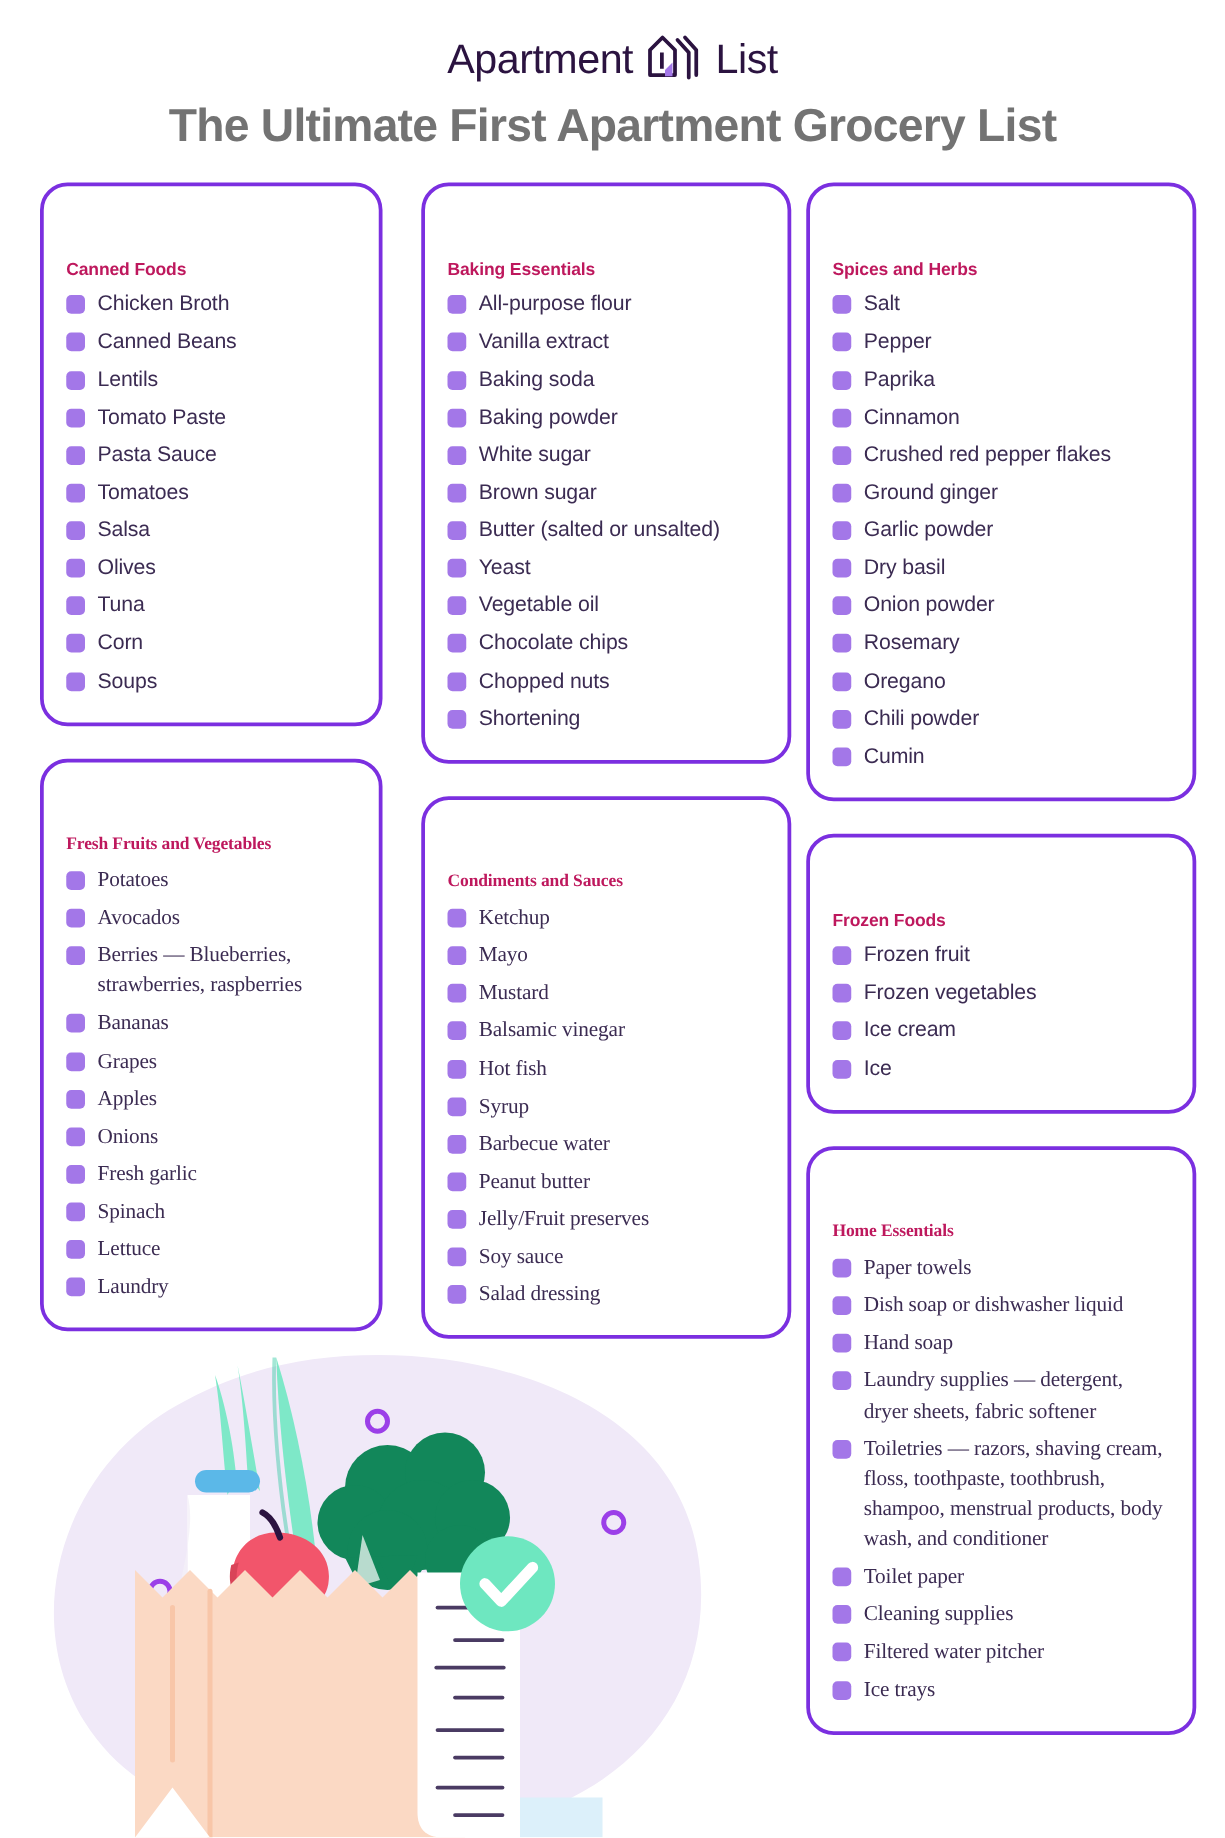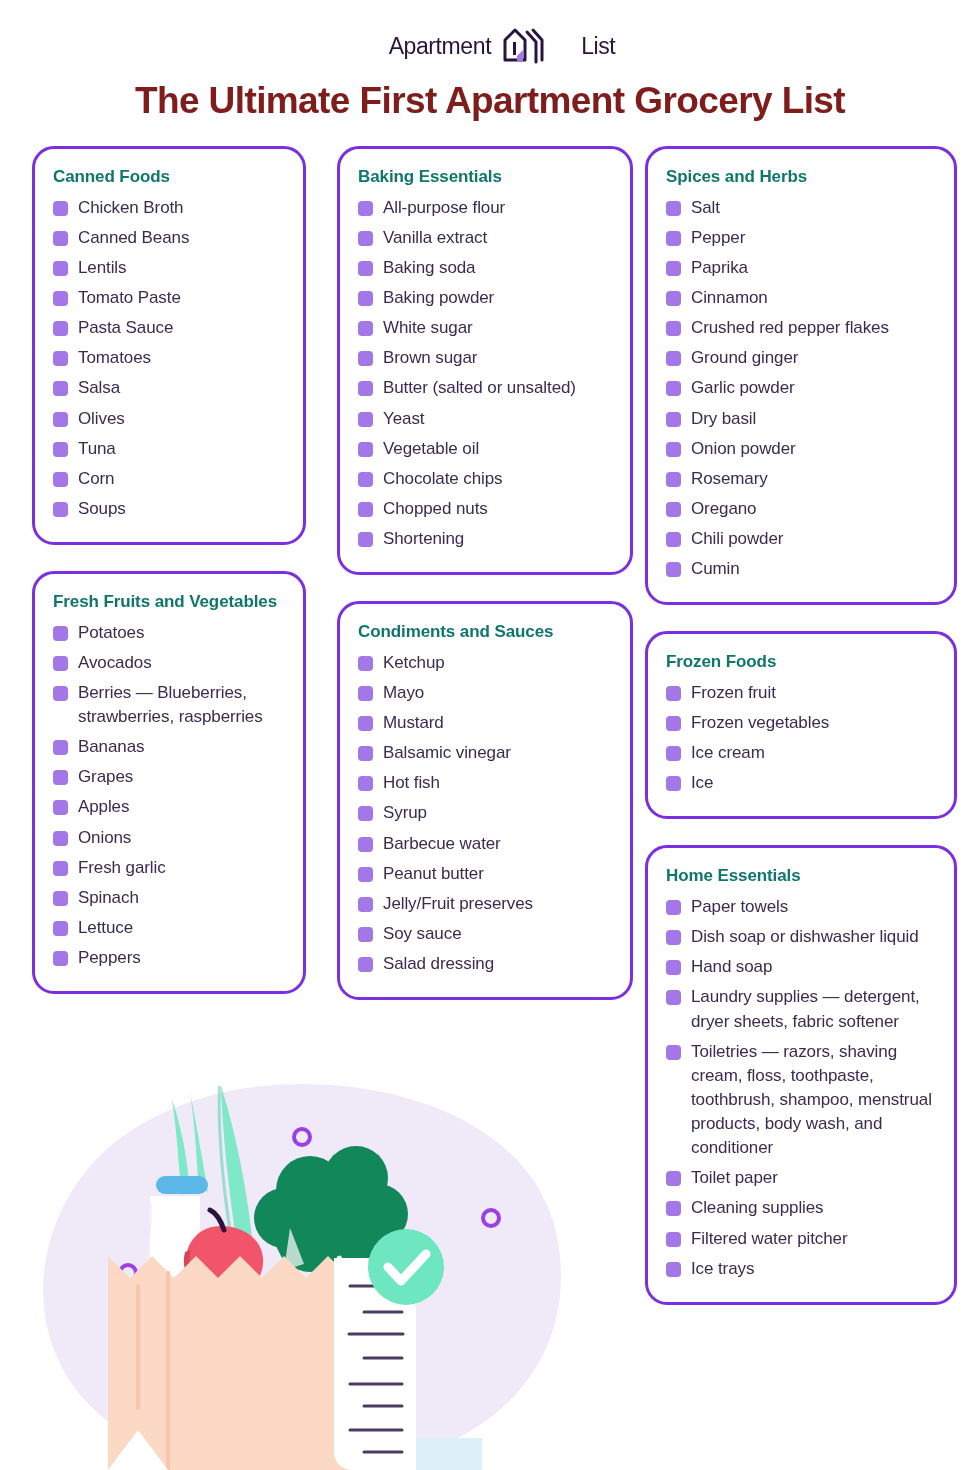--- a/index.html
+++ b/index.html
@@ -25,64 +25,64 @@
     top: 24px;
     left: 0;
     width: 980px;
     display: flex;
     align-items: center;
     justify-content: center;
     gap: 10px;
     height: 44px;
   }
   .logo-word {
-    font-size: 23px;
+    font-size: 33px;
     font-weight: 500;
     color: #2B1340;
     letter-spacing: -0.4px;
     line-height: 1;
-    margin-left: 24px;
   }
   .logo-mark { display: block; }
 
   .page-title {
     position: absolute;
     top: 80px;
     left: 0;
     width: 980px;
     text-align: center;
     font-size: 37px;
     font-weight: bold;
-    color: #7f1d1d;
+    color: #737373;
     letter-spacing: -0.6px;
     line-height: 1.15;
   }
 
   
   .col { position: absolute; }
   .col-1 { left: 32px;  top: 146px; width: 274px; }
   .col-2 { left: 337px; top: 146px; width: 296px; }
   .col-3 { left: 645px; top: 146px; width: 312px; }
 
   .card {
     border: 3px solid #7B2FE0;
     border-radius: 22px;
     background: #ffffff;
     padding: 16px 18px 18px 18px;
     margin-bottom: 26px;
   }
-  .card:last-child { margin-bottom: 0; }
+  .card:last-child { margin-bottom: 0; font-family: Liberation Serif, serif; }
 
   .card-title {
-    font-size: 17px;
+    font-size: 14px;
     font-weight: bold;
-    color: #0f766e;
+    color: #be185d;
     line-height: 1.45;
     margin-bottom: 3px;
     letter-spacing: -0.1px;
+    margin-top: 40px;
   }
 
   .items { list-style: none; }
 
   .item {
     display: flex;
     align-items: flex-start;
     gap: 10px;
     padding: 3px 0;
   }
@@ -219,21 +219,21 @@
           <li class="item">
             <span class="checkbox"></span>
             <span class="item-label">Spinach</span>
           </li>
           <li class="item">
             <span class="checkbox"></span>
             <span class="item-label">Lettuce</span>
           </li>
           <li class="item">
             <span class="checkbox"></span>
-            <span class="item-label">Peppers</span>
+            <span class="item-label">Laundry</span>
           </li>
         </ul>
       </div>
     </div>
   <div class="col col-2">
       <div class="card">
         <div class="card-title">Baking Essentials</div>
         <ul class="items">
           <li class="item">
             <span class="checkbox"></span>

